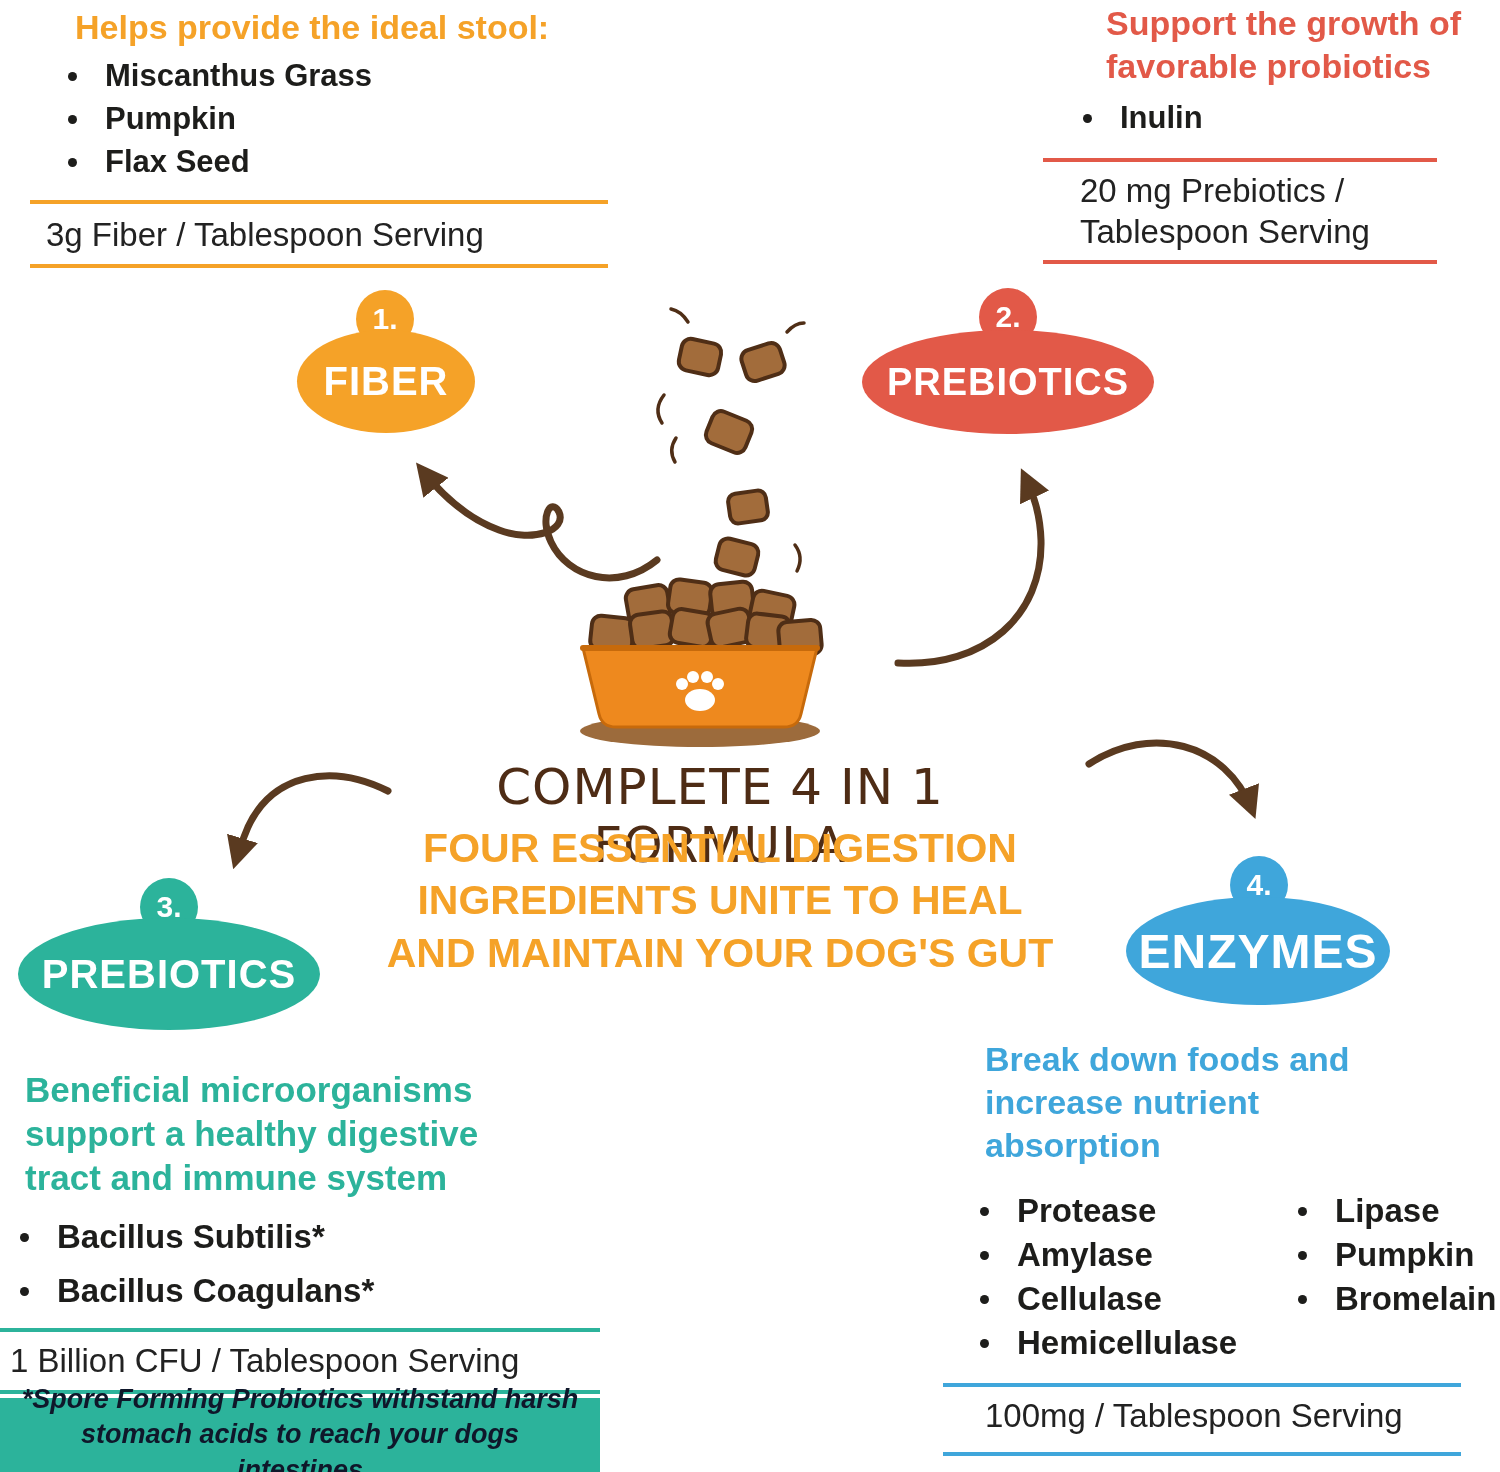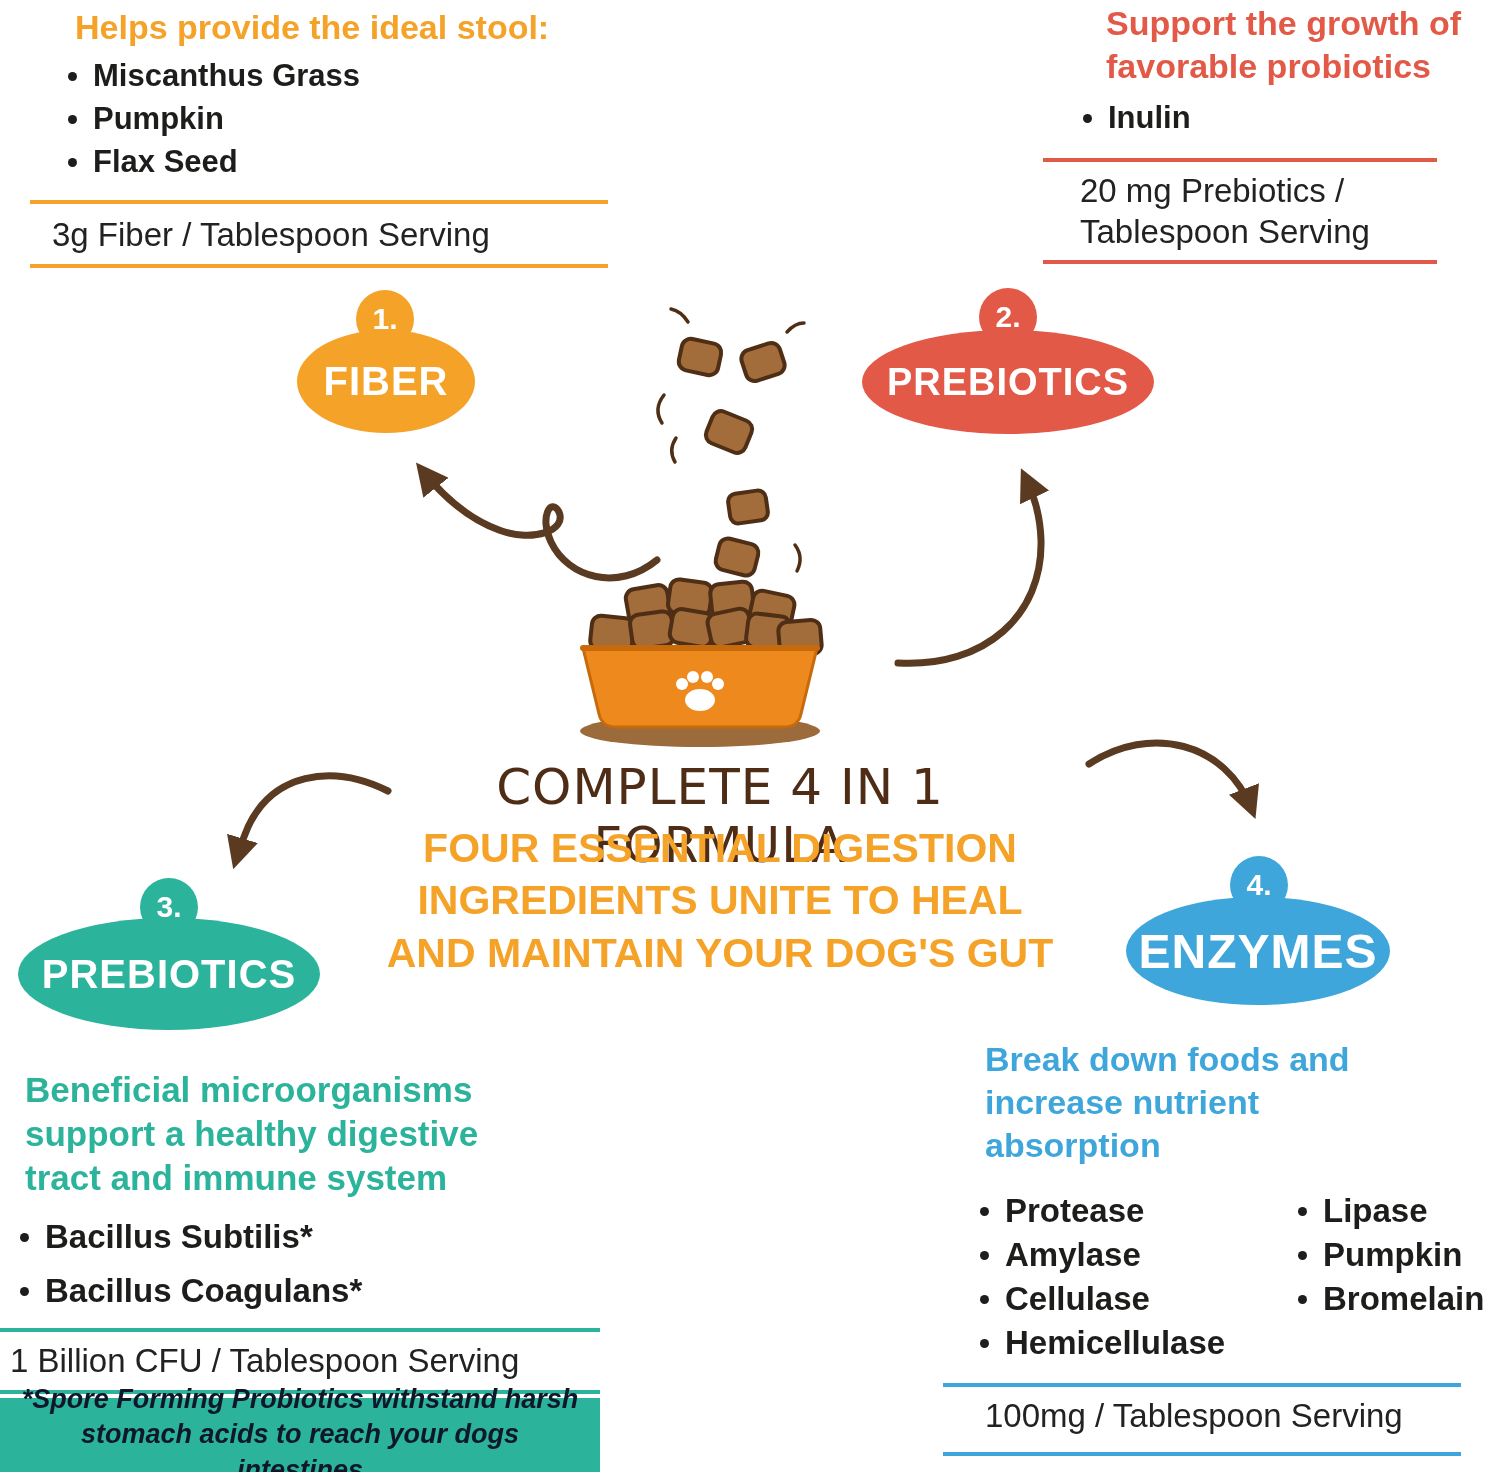--- a/index.html
+++ b/index.html
@@ -6,21 +6,21 @@
   .canvas{
     position:relative;width:1500px;height:1472px;background:#ffffff;
     font-family:"Liberation Sans",sans-serif;overflow:hidden;
   }
   .art{position:absolute;left:0;top:0;}
   .heading{position:absolute;font-weight:bold;font-size:34px;line-height:1.26;}
   .heading.orange{color:#F5A228;}
   .heading.red{color:#E25948;margin-left:31px;}
   .heading.teal{color:#2CB39B;}
   .heading.blue{color:#3FA6DB;}
-  .li{position:absolute;display:flex;align-items:center;font-weight:bold;font-size:31px;color:#1d1d1b;}
+  .li{position:absolute;display:flex;align-items:center;font-weight:bold;font-size:31px;color:#1d1d1b;gap:12px;}
   .li.big{font-size:33px;}
   .dot{width:9px;height:9px;border-radius:50%;background:#1d1d1b;margin-right:16px;flex:none;}
   .serving{position:absolute;font-size:33px;font-weight:400;color:#222;line-height:1.25;}
   .rule{position:absolute;border-top:4px solid;}
   .rule.orange{border-color:#F5A228;}
   .rule.red{border-color:#E25948;}
   .rule.teal{border-color:#2CB39B;}
   .rule.blue{border-color:#3FA6DB;}
   .badge-oval{position:absolute;border-radius:50%;display:flex;align-items:center;justify-content:center;
     color:#fff;font-weight:bold;letter-spacing:1px;}
@@ -112,21 +112,21 @@
   </div>
   <div class="li" style="left:68px;top:101px">
     <span class="dot"></span>
     <span>Pumpkin</span>
   </div>
   <div class="li" style="left:68px;top:144px">
     <span class="dot"></span>
     <span>Flax Seed</span>
   </div>
   <div class="rule orange" style="left:30px;top:200px;width:578px"></div>
-  <div class="serving" style="left:52px;top:214px;width:570px">3g Fiber / Tablespoon Serving</div>
+  <div class="serving" style="left:46px;top:214px;width:570px">3g Fiber / Tablespoon Serving</div>
   <div class="rule orange" style="left:30px;top:264px;width:578px"></div>
 
   <div class="heading red" style="left:1075px;top:2px;width:405px">Support the growth of favorable probiotics</div>
   <div class="li" style="left:1083px;top:100px">
     <span class="dot"></span>
     <span>Inulin</span>
   </div>
   <div class="rule red" style="left:1043px;top:158px;width:394px"></div>
   <div class="serving" style="left:1080px;top:170px;width:370px">20 mg Prebiotics / Tablespoon Serving</div>
   <div class="rule red" style="left:1043px;top:260px;width:394px"></div>

